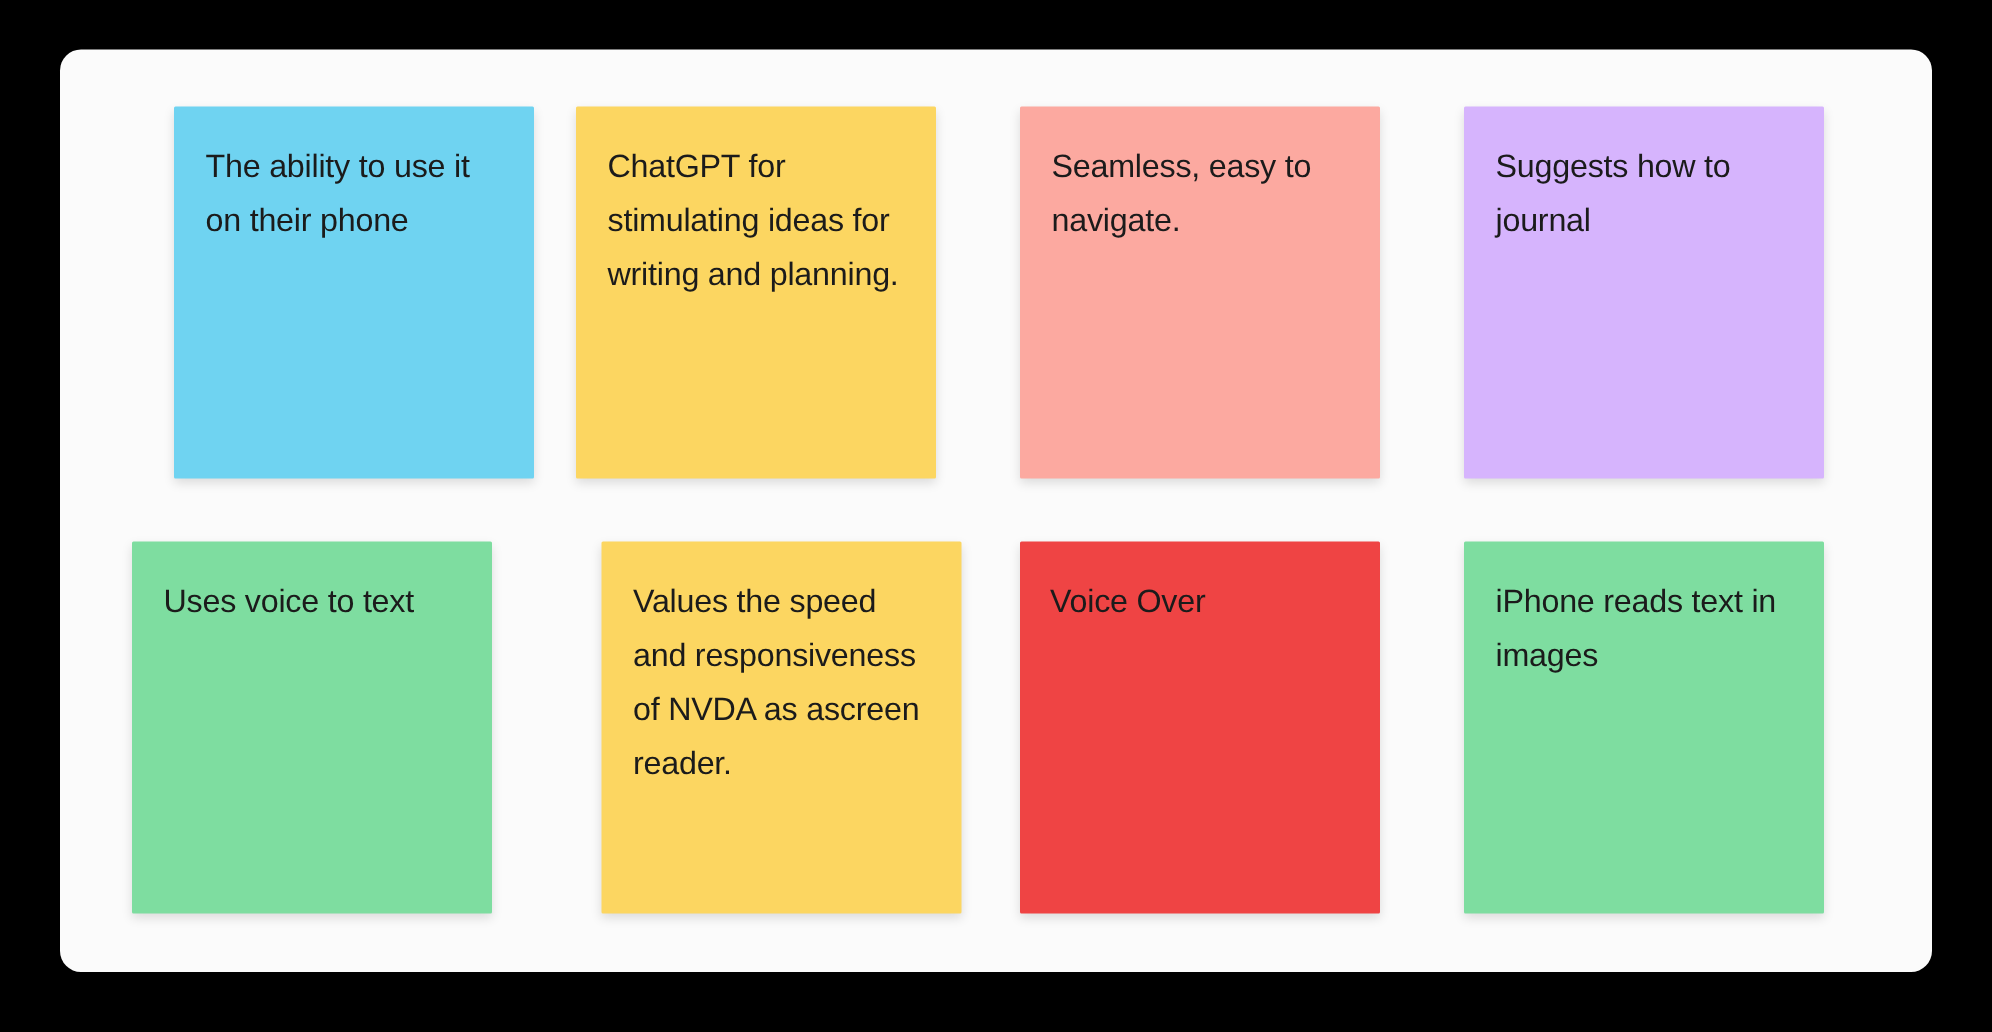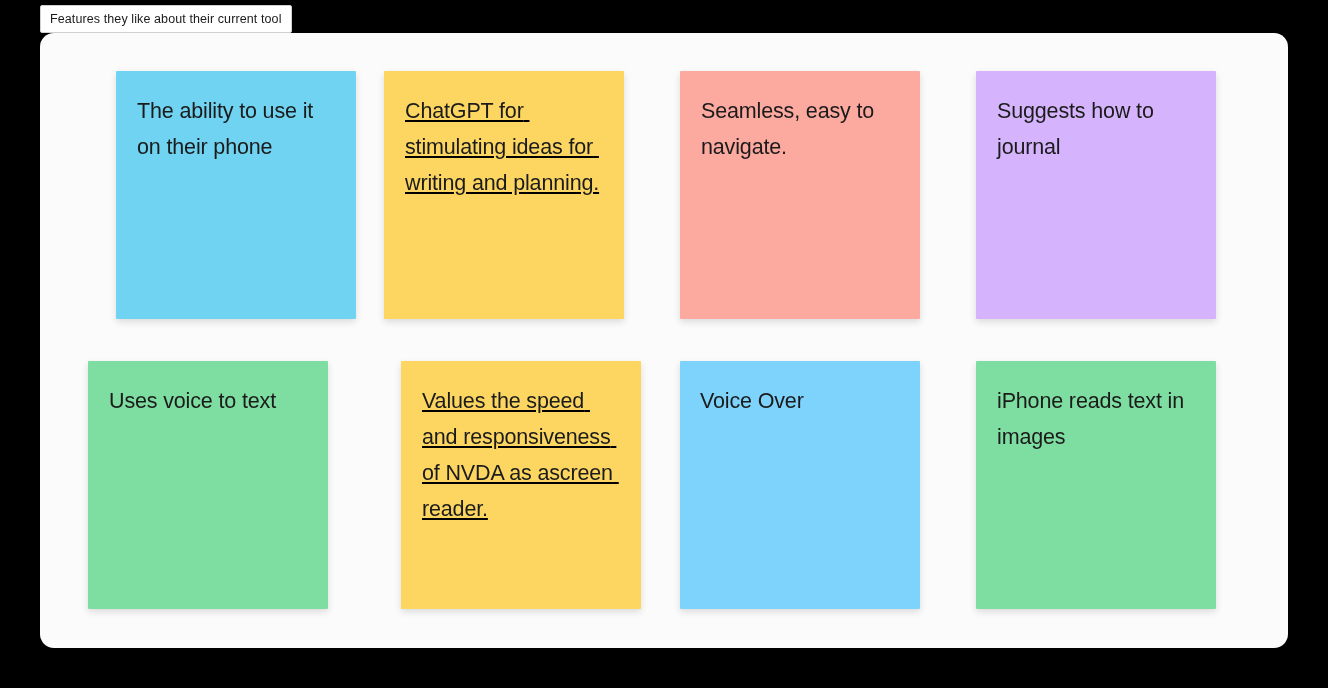--- a/index.html
+++ b/index.html
@@ -84,33 +84,30 @@
     font-size: 21.5px;
     line-height: 1.68;
     color: #1b1b1b;
     letter-spacing: -0.15px;
     word-wrap: break-word;
     white-space: pre-wrap;
   }
 
   
   .c-blue   { background: #6fd3f1; margin-left: 28px; }
-  .c-yellow { background: #fcd661; text-decoration: underline; }
+  .c-yellow { background: #fcd661; }
   .c-pink   { background: #fca9a0; }
   .c-green  { background: #7edda0; }
   .c-purple { background: #d6b4fd; }
 </style>
 </head>
 <body>
 
 <div id="root" style="background: rgb(0, 0, 0);">
 
-  <div class="tooltip-label">
-    <span>Features they like about their current tool</span>
-  </div>
 
   <div class="board-panel" style="background: rgb(251, 251, 251);">
     <div class="notes-grid" id="notes-grid">
         <div class="sticky-note c-blue" style="background: rgb(111, 211, 241);">
           <span class="note-text">The ability to use it on their phone</span>
         </div>
         <div class="sticky-note c-yellow" style="background: rgb(252, 214, 97);">
           <span class="note-text">ChatGPT for stimulating ideas for writing and planning.</span>
         </div>
         <div class="sticky-note c-pink" style="background: rgb(252, 169, 160);">
@@ -118,21 +115,21 @@
         </div>
         <div class="sticky-note c-purple" style="background: rgb(214, 180, 253);">
           <span class="note-text">Suggests how to journal</span>
         </div>
         <div class="sticky-note c-green" style="background: rgb(126, 221, 160);">
           <span class="note-text">Uses voice to text</span>
         </div>
         <div class="sticky-note c-yellow" style="background: rgb(252, 214, 97); margin-left: 17px;">
           <span class="note-text">Values the speed and responsiveness of NVDA as ascreen reader.</span>
         </div>
-        <div class="sticky-note c-green" style="background: #7dd3fc; padding-left: 20px;">
+        <div class="sticky-note c-green" style="background: #ef4444; padding-left: 20px;">
           <span class="note-text">Voice Over</span>
         </div>
         <div class="sticky-note c-green" style="background: rgb(126, 221, 160);">
           <span class="note-text">iPhone reads text in images</span>
         </div>
       </div>
   </div>
 
 </div>
 

